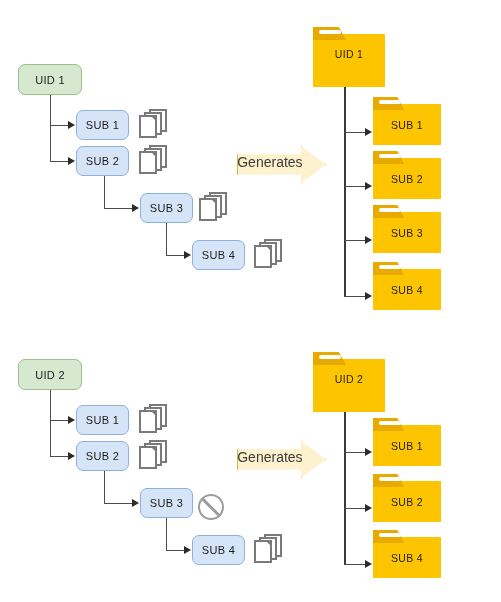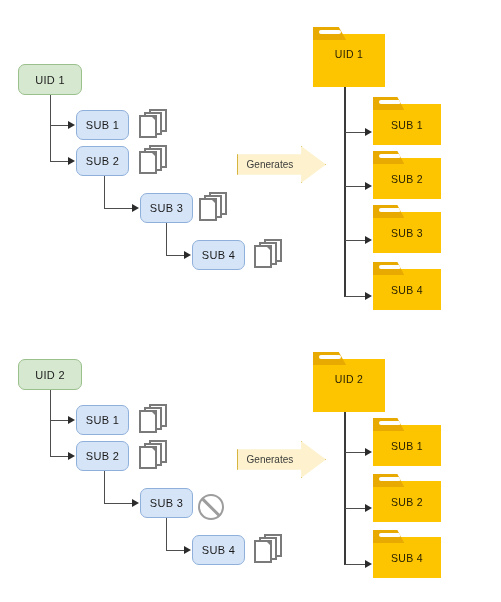--- a/index.html
+++ b/index.html
@@ -62,22 +62,22 @@
   .folder.big .lbl{align-items:flex-start;padding-top:14px;}
 
   
   .genarrow{position:absolute;}
   .genarrow .shape{position:absolute;left:0;top:0;width:100%;height:100%;
       background:#fdf2cd;
       border:1px solid #d8b441;box-sizing:border-box;
       clip-path:polygon(0 22%, 72% 22%, 72% 0, 100% 50%, 72% 100%, 72% 78%, 0 78%);
   }
   .genarrow .txt{position:absolute;left:4%;top:22%;width:66%;height:56%;
-      display:flex;align-items:center;justify-content:center;
-      font-size:10px;color:#3b3b3b;white-space:nowrap;}
+      display:flex;align-items:flex-start;justify-content:center;
+      font-size:14px;color:#3b3b3b;white-space:nowrap;}
 </style>
 </head>
 <body>
 
 <div id="stage">
 
   <div class="node uid" style="left:18px;top:64px;width:64px;height:31px;">
     <span>UID 1</span>
   </div>
 

